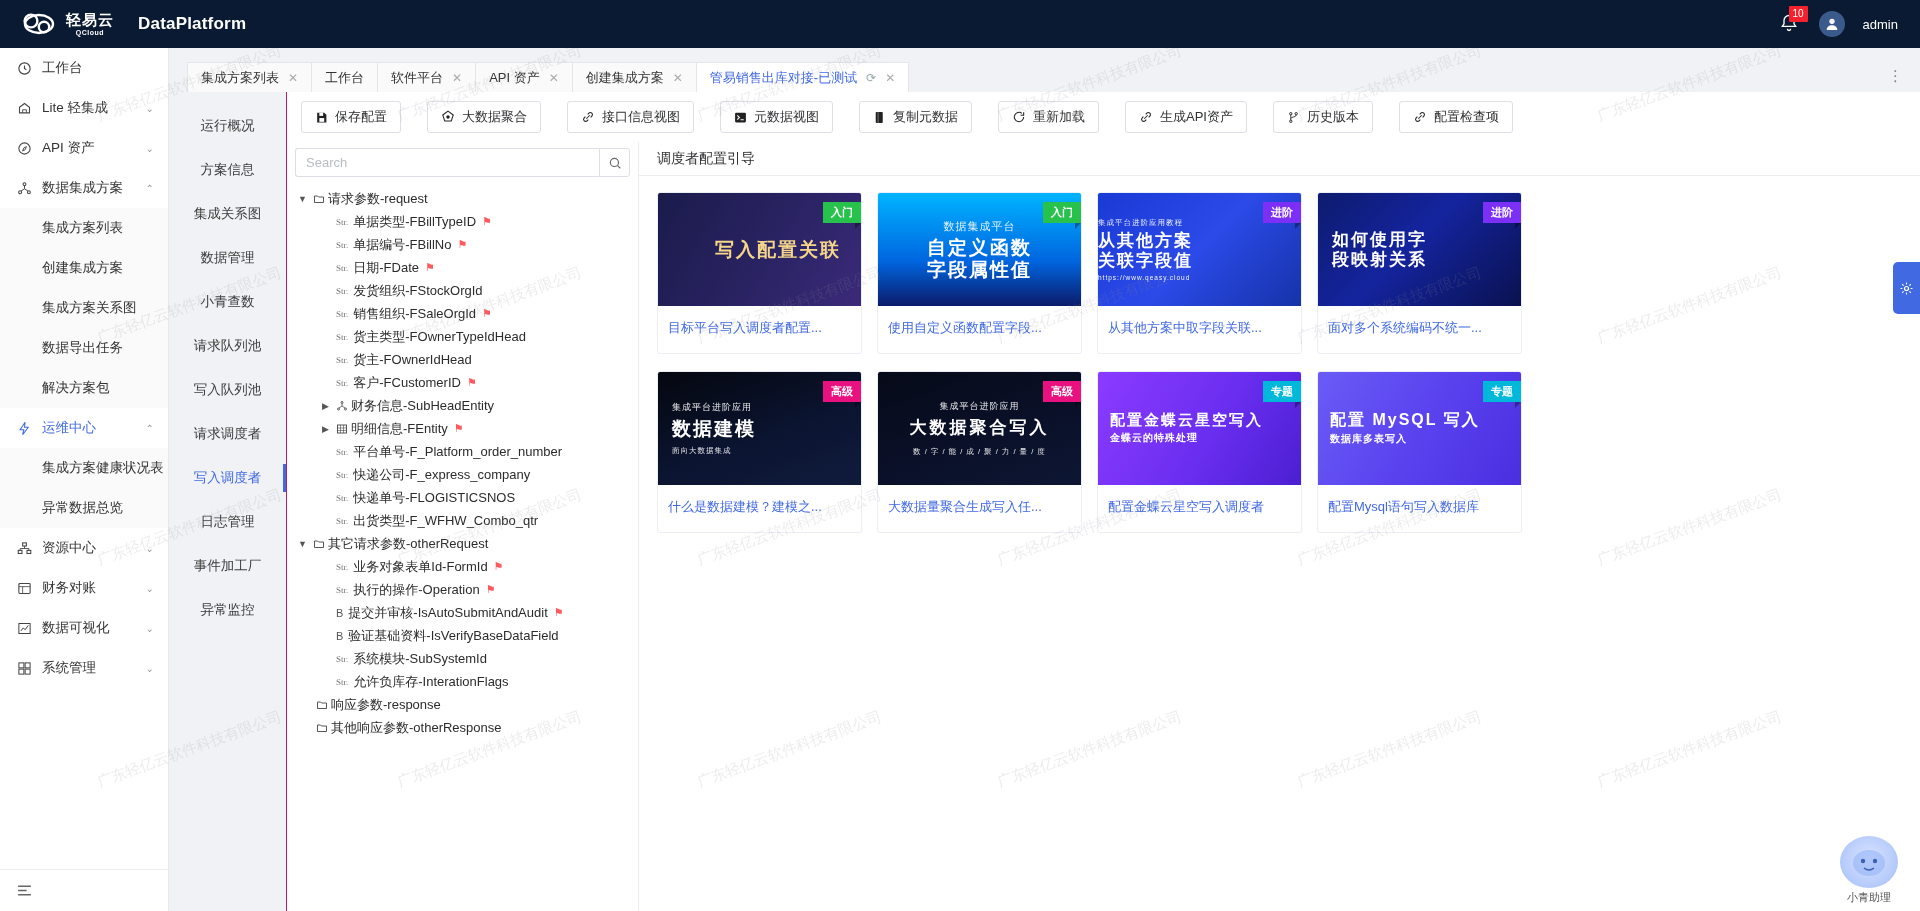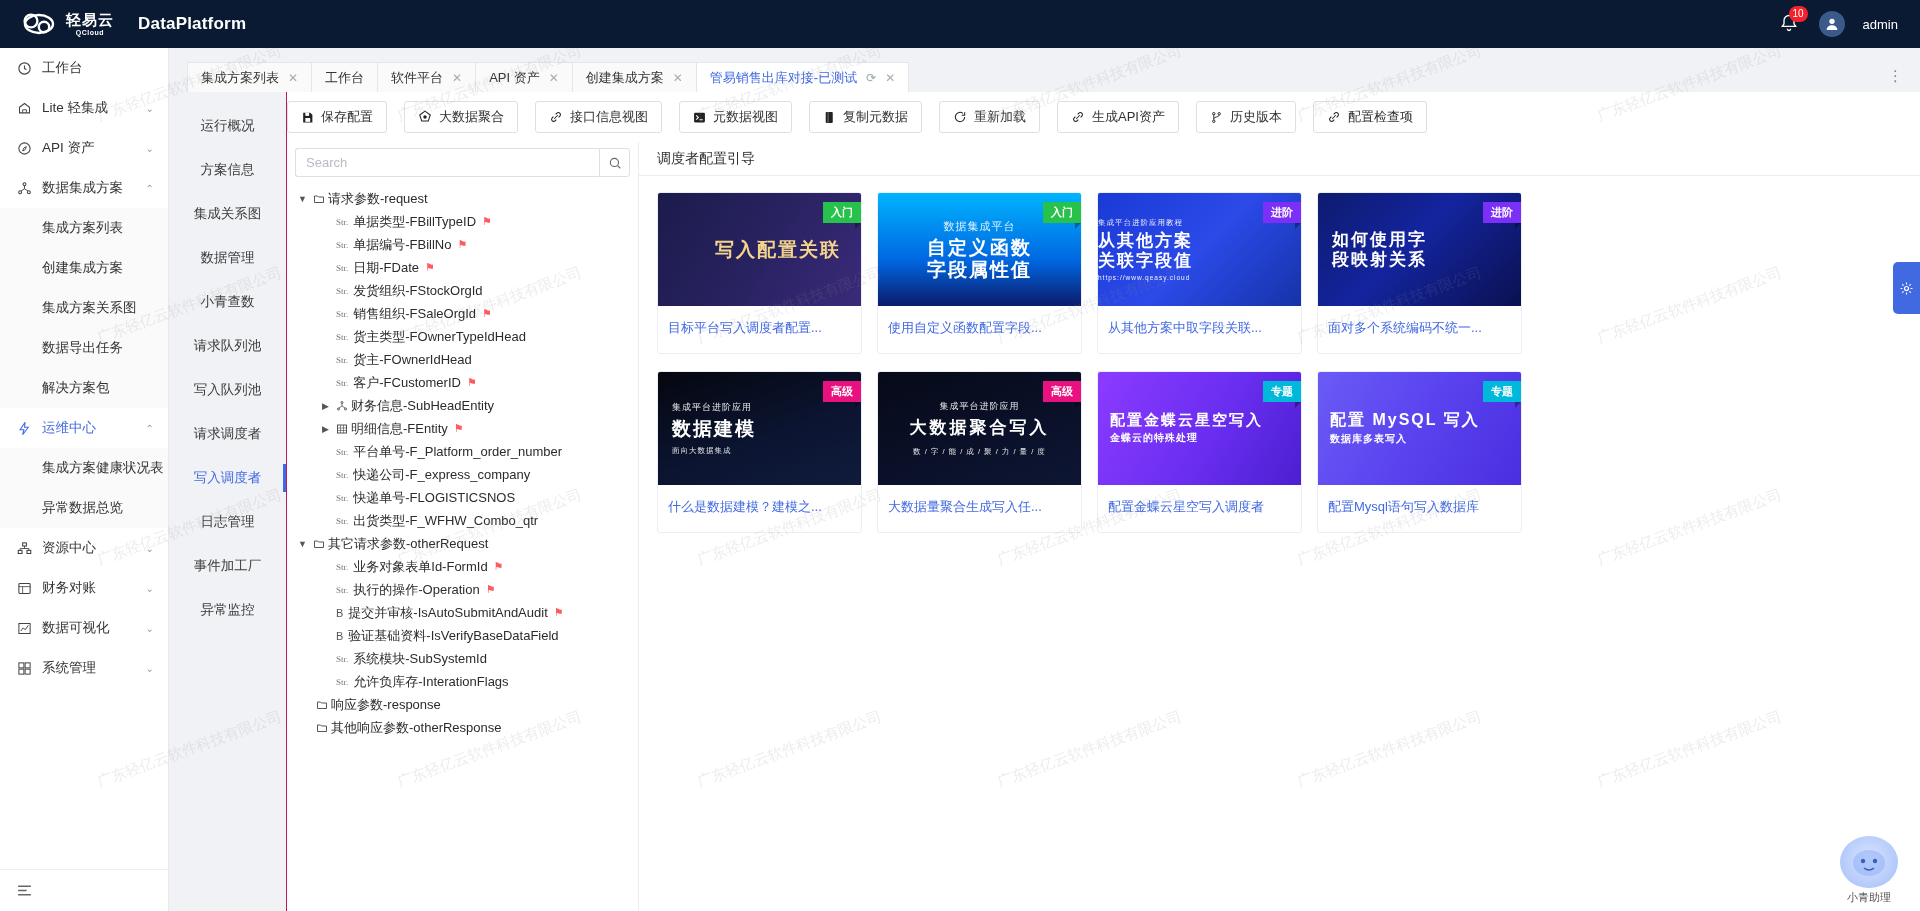--- a/index.html
+++ b/index.html
@@ -20,21 +20,21 @@
   .logo-mark { width: 34px; height: 30px; position: relative; }
   .logo-mark svg { display:block; }
   .logo-cn { display:flex; flex-direction:column; align-items:center; line-height:1; }
   .logo-cn .cn { color:#fff; font-size:15px; font-weight:700; letter-spacing:1px; }
   .logo-cn .en { color:#fff; font-size:7px; font-weight:700; letter-spacing:.5px; margin-top:2px; }
   .brand-title { color:#fff; font-size:17px; font-weight:600; margin-left:14px; letter-spacing:.2px; }
   .topbar-right { margin-left:auto; display:flex; align-items:center; gap:18px; padding-right:22px; }
   .bell-wrap { position:relative; width:22px; height:22px; cursor:pointer; }
   .badge {
     position:absolute; top:-7px; left:10px; background:#f5222d; color:#fff;
-    font-size:10px; line-height:16px; height:16px; min-width:19px; border-radius:8px;
+    font-size:10px; line-height:16px; height:16px; min-width:19px; border-radius:1px;
     text-align:center; padding:0 1px; font-family:"Liberation Sans",sans-serif;
   }
   .avatar {
     width:26px; height:26px; border-radius:50%; background:#3a5a8c;
     display:flex; align-items:center; justify-content:center;
   }
   .user-name { color:#fff; font-size:13px; }
 
   
   .sidebar {
@@ -95,21 +95,21 @@
   .subnav-item.active { color:#4169e1; }
   .subnav-item.active::after {
     content:""; position:absolute; right:0; top:8px; width:3px; height:28px; background:#4169e1;
   }
 
   .workarea { flex:1; display:flex; padding:17px 0 0 0; background:#fff; position:relative; }
 
   
   .toolbar {
     position:absolute; top:0; left:0; width:100%; height:50px;
-    display:flex; align-items:center; gap:17px; 
+    display:flex; align-items:center; gap:26px; padding-left:14px;
     background:#fff;
   }
   .tb-btn {
     height:32px; border:1px solid #dcdfe6; background:#fff; border-radius:3px;
     display:flex; align-items:center; gap:7px; padding:0 13px;
     font-size:13px; color:#303133; cursor:pointer; white-space:nowrap;
   }
   .tb-btn .ic { display:flex; align-items:center; }
 
   

